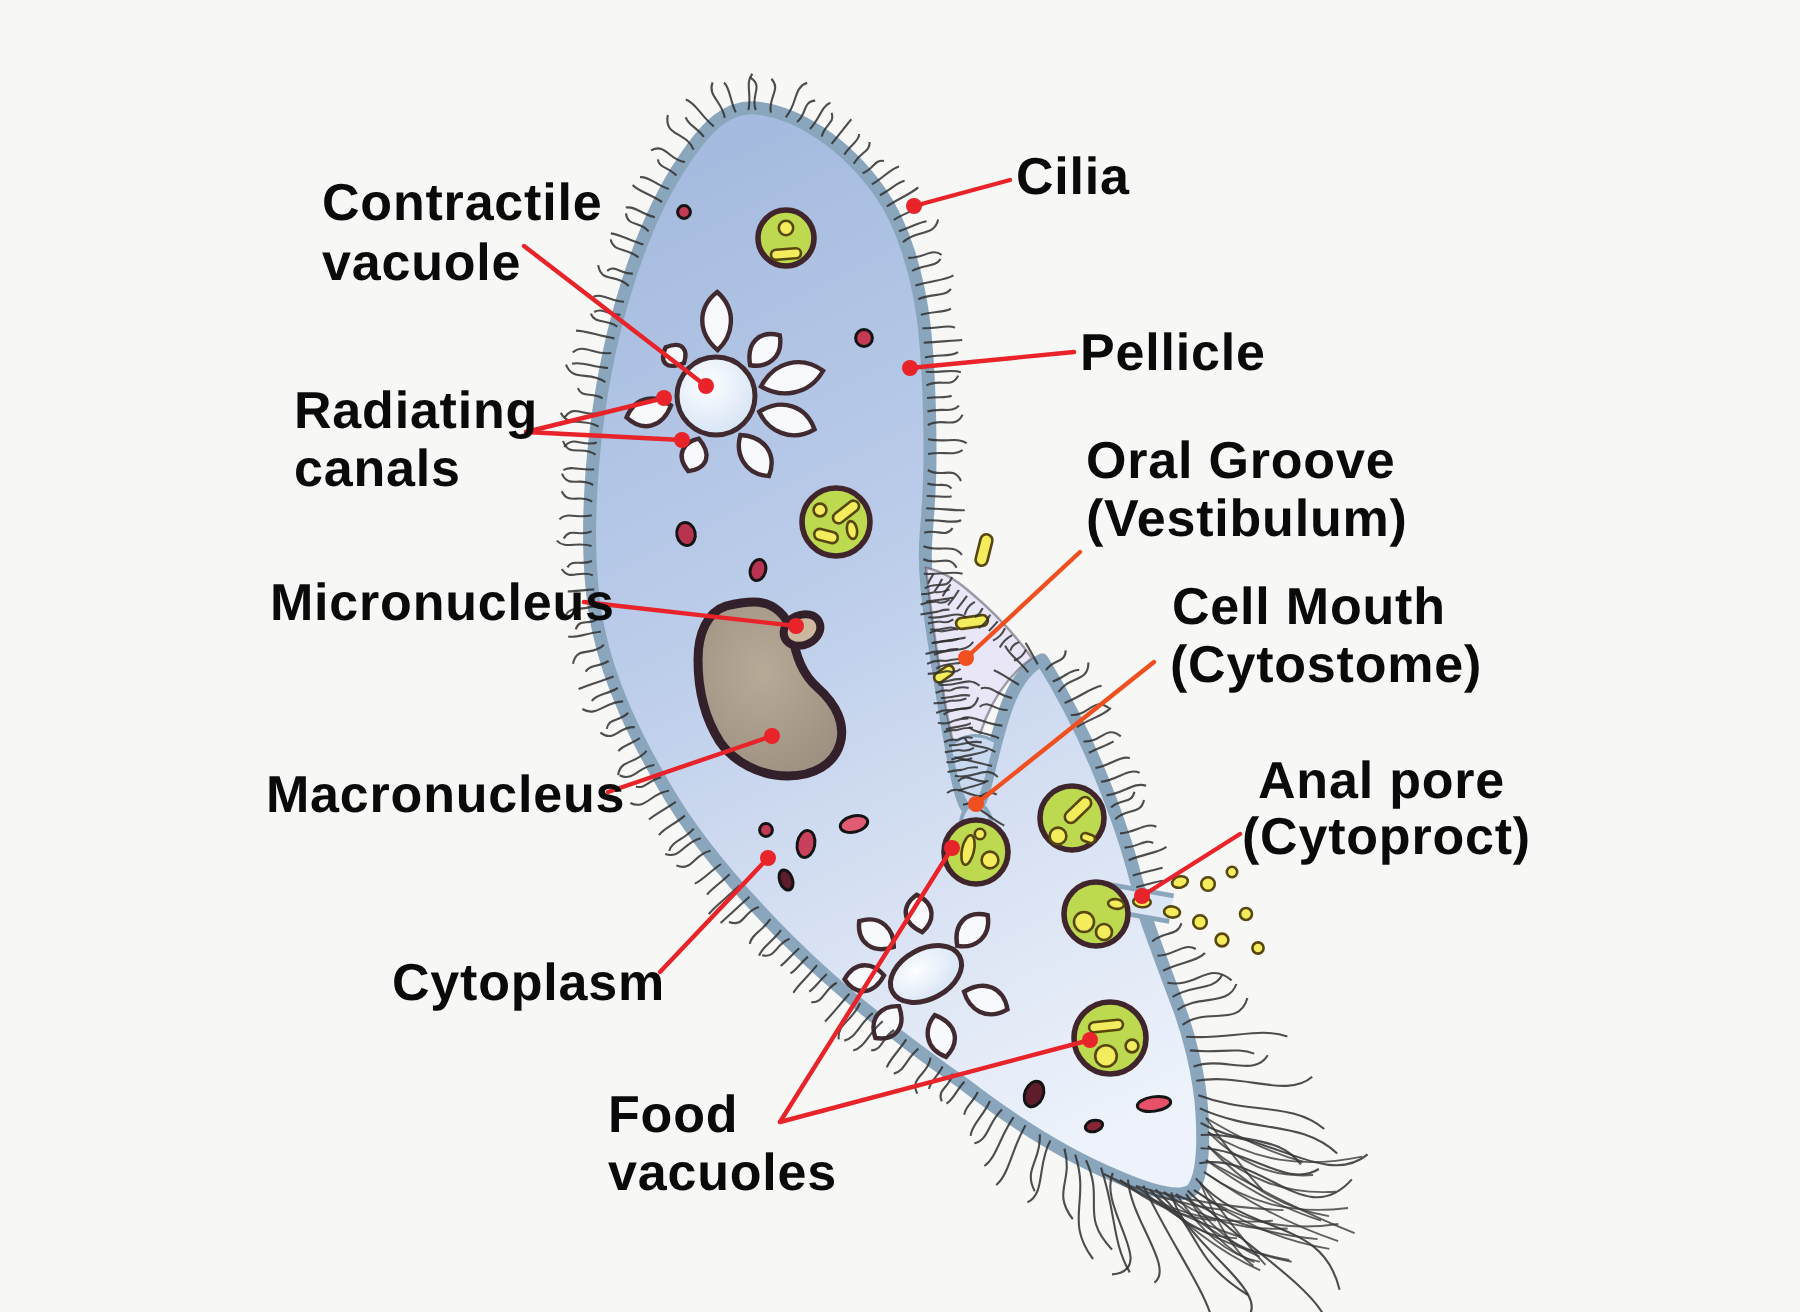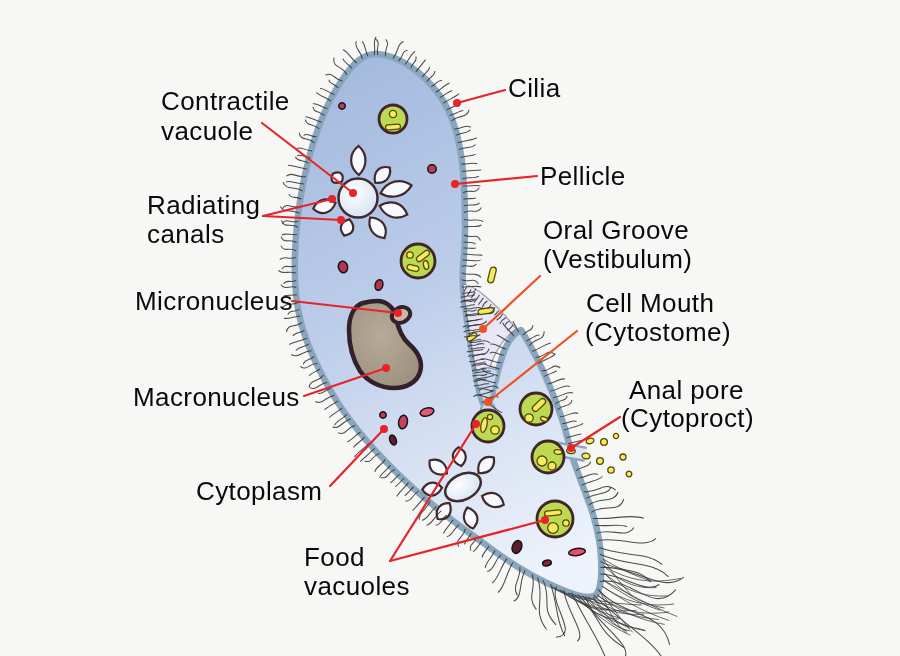--- a/index.html
+++ b/index.html
@@ -5,21 +5,21 @@
   :root{
     --background:#f7f7f5;
     --cilia:#2f2f2f;
     --leader_red:#e8232a;
     --leader_orange:#f0501f;
     --food_vacuole_fill:#bcd94f;
     --particle_yellow:#f3ec5d;
     --vestibulum_fill:#e9e7f7;
   }
   html,body{margin:0;padding:0;background:var(--background);}
-  .stage{width:900px;height:656px;position:relative;overflow:hidden;}
+  .stage{width:900px;height:656px;position:relative;overflow:hidden;font-weight:bold;}
   svg{display:block;}
   .lbl{font-family:"Liberation Sans",sans-serif;font-size:26px;fill:#0a0a0a;letter-spacing:0.4px;}
   .leader{stroke:var(--leader_red);stroke-width:2.2;fill:none;stroke-linecap:round;}
   .leader.lo{stroke:var(--leader_orange);}
   .ldot{fill:var(--leader_red);stroke:none;}
   .ldot.lo{fill:var(--leader_orange);}
   .cil{stroke:var(--cilia);stroke-width:1.05;fill:none;opacity:.85;}
   .tuft{stroke:#3a3a3a;stroke-width:0.95;fill:none;opacity:.8;}
   .fv{fill:var(--food_vacuole_fill);stroke:#40262c;stroke-width:2.8;}
   .yel{fill:var(--particle_yellow);stroke:#57470e;stroke-width:1.3;}

